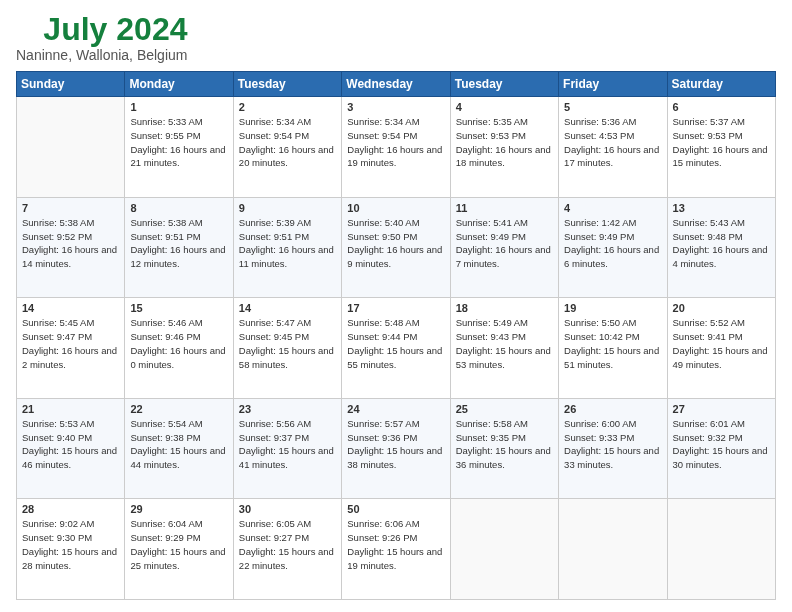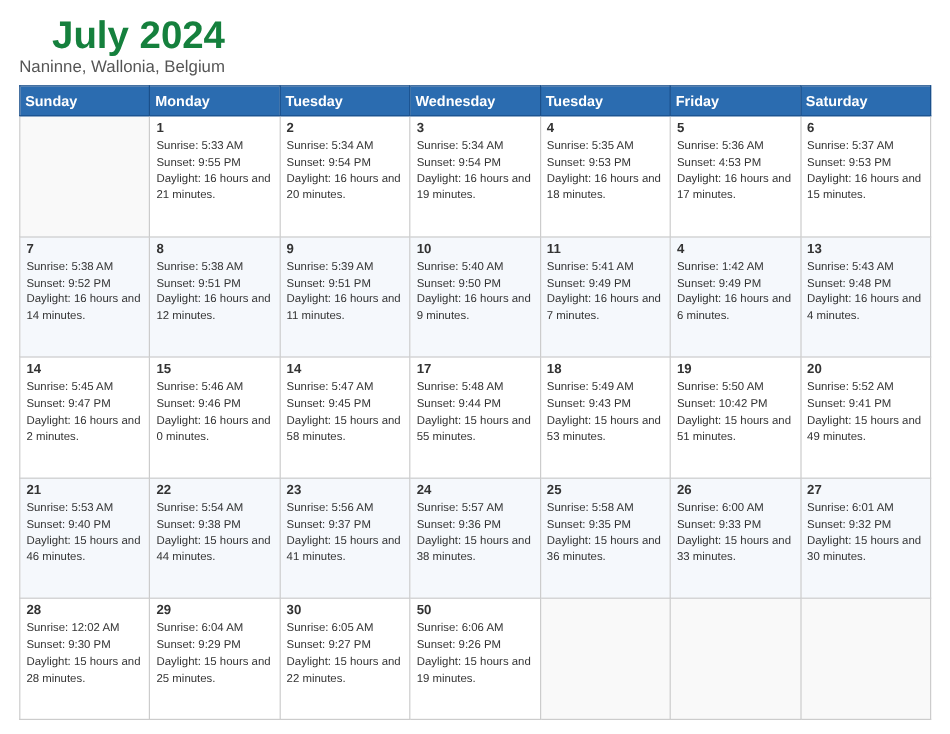--- a/index.html
+++ b/index.html
@@ -319,21 +319,21 @@
             <span class="day-num">27</span>
             <div class="day-info">Sunrise: 6:01 AM
 Sunset: 9:32 PM
 Daylight: 15 hours
 and 30 minutes.</div>
           </td>
         </tr>
         <tr>
           <td>
             <span class="day-num">28</span>
-            <div class="day-info">Sunrise: 12:02 AM
+            <div class="day-info">Sunrise: 9:02 AM
 Sunset: 9:30 PM
 Daylight: 15 hours
 and 28 minutes.</div>
           </td>
           <td>
             <span class="day-num">29</span>
             <div class="day-info">Sunrise: 6:04 AM
 Sunset: 9:29 PM
 Daylight: 15 hours
 and 25 minutes.</div>

